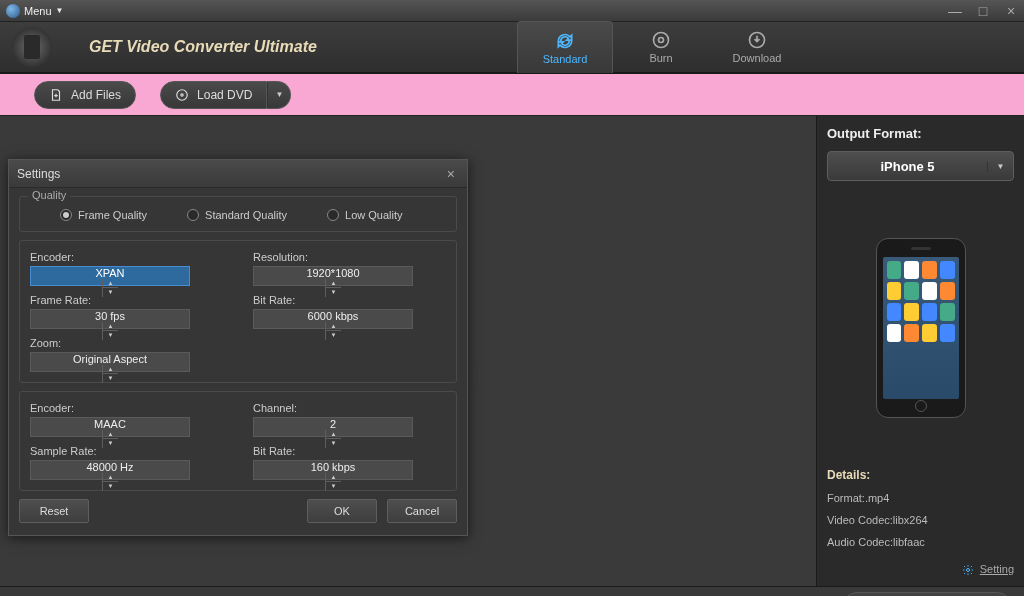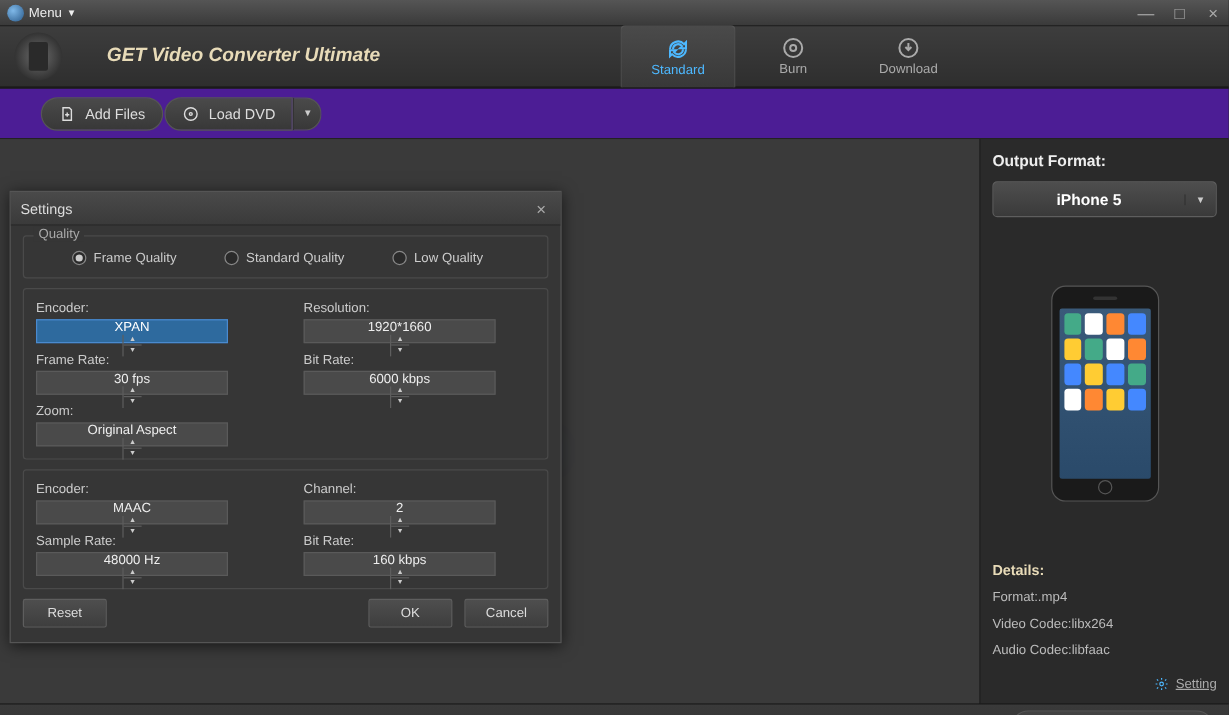--- a/index.html
+++ b/index.html
@@ -15,21 +15,21 @@
 .logo { width: 40px; height: 40px; background: radial-gradient(circle, #555 30%, #333 70%); border-radius: 50%; position: relative; margin-right: 10px; }
 .logo::before { content: ""; position: absolute; left: 12px; top: 8px; width: 16px; height: 24px; background: #2a2a2a; border-radius: 2px; }
 .app-title { color: #e8dbb8; font-style: italic; font-weight: bold; font-size: 16px; flex: 1; }
 
 .tabs { display: flex; gap: 0; margin-left: 40px; }
 .tab { width: 96px; height: 52px; display: flex; flex-direction: column; align-items: center; justify-content: center; gap: 2px; color: #aaa; cursor: pointer; }
 .tab.active { background: linear-gradient(#4a4a4a, #383838); border: 1px solid #555; border-bottom: none; color: #4db8ff; border-radius: 4px 4px 0 0; }
 .tab-icon { width: 20px; height: 20px; }
 .tab-label { font-size: 11px; }
 
-.toolbar { height: 42px; background: #4c1d95; display: flex; align-items: center; padding-left: 34px; gap: 1px; border-bottom: 1px solid #222; }
+.toolbar { height: 42px; background: #f9a8d4; display: flex; align-items: center; padding-left: 34px; gap: 24px; border-bottom: 1px solid #222; }
 .tbtn { height: 28px; background: linear-gradient(#4a4a4a, #383838); border: 1px solid #555; border-radius: 14px; padding: 0 14px; display: flex; align-items: center; gap: 8px; color: #ddd; font-size: 12px; cursor: pointer; }
 .tbtn-split { display: flex; }
 .tbtn-split .tbtn { border-radius: 14px 0 0 14px; }
 .tbtn-split .tbtn-arrow { height: 28px; width: 24px; background: linear-gradient(#4a4a4a, #383838); border: 1px solid #555; border-left: 1px solid #333; border-radius: 0 14px 14px 0; display: flex; align-items: center; justify-content: center; cursor: pointer; color: #ccc; font-size: 8px; }
 
 .main { display: flex; height: 470px; }
 .content { flex: 1; position: relative; background: #383838; }
 .sidebar { width: 208px; background: #2a2a2a; border-left: 1px solid #1a1a1a; padding: 6px 10px 10px; display: flex; flex-direction: column; }
 
 .sidebar-title { color: #eee; font-weight: bold; font-size: 13px; margin: 4px 0 10px; }
@@ -200,21 +200,21 @@
                   <span class="combo-val">XPAN</span>
                   <span class="spin">
                     <div>▲</div>
                     <div>▼</div>
                   </span>
                 </div>
               </div>
             <div class="field">
                 <label>Resolution:</label>
               <div class="combo">
-                  <span class="combo-val">1920*1660</span>
+                  <span class="combo-val">1920*1080</span>
                   <span class="spin">
                     <div>▲</div>
                     <div>▼</div>
                   </span>
                 </div>
               </div>
             <div class="field">
                 <label>Frame Rate:</label>
               <div class="combo">
                   <span class="combo-val">30 fps</span>

